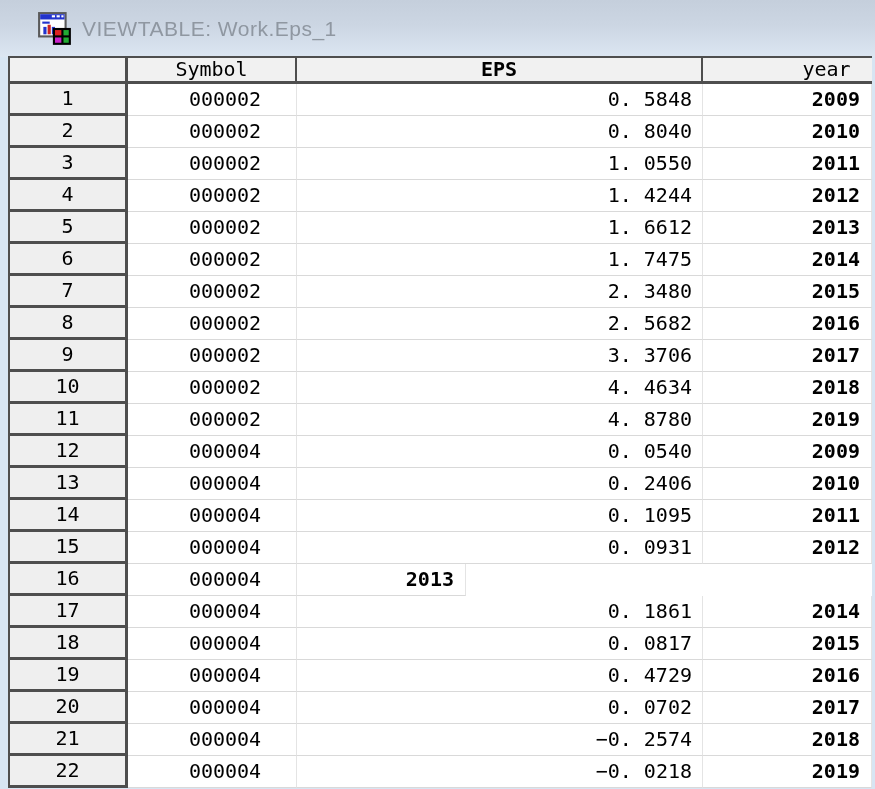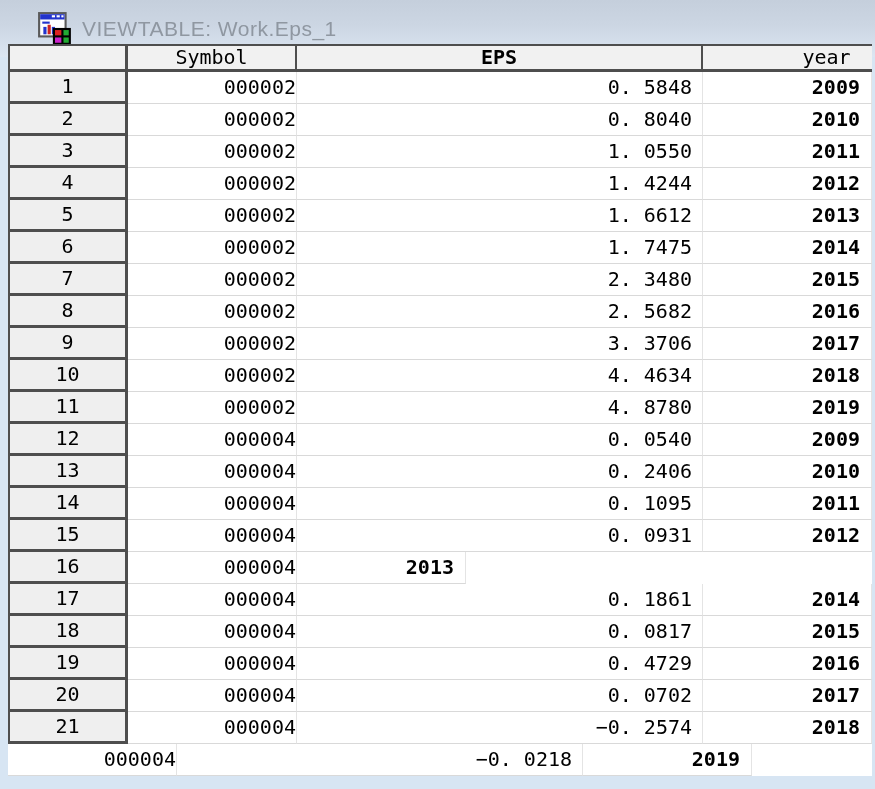--- a/index.html
+++ b/index.html
@@ -18,21 +18,21 @@
   }
   .title-icon { margin-left: 9px; width: 36px; height: 36px; display: inline-block; }
   .title-text {
     margin-left: 9px;
     font-family: "Liberation Sans", sans-serif;
     font-size: 21px; color: #8f97a1; letter-spacing: 0.5px;
   }
 
   
   .viewtable {
-    position: absolute; left: 8px; top: 44px; width: 864px; height: 732px;
+    position: absolute; left: 8px; top: 56px; width: 864px; height: 732px;
     background: #15803d; overflow: hidden;
   }
   .header-row {
     display: flex; height: 28px; box-sizing: border-box;
     background: #f1f1f1;
     border-top: 2px solid #4e4e4e;
     border-bottom: 3px solid #4e4e4e;
   }
   .hcell {
     box-sizing: border-box; flex: none;
@@ -46,21 +46,21 @@
 
   .row { display: flex; height: 32px; box-sizing: border-box; background: #fff; }
   .cell { box-sizing: border-box; flex: none; font-size: 20px; color: #000; }
   .c-rownum {
     width: 120px; background: #efefef; text-align: center; line-height: 28px;
     border-left: 2px solid #4e4e4e;
     border-right: 3px solid #4e4e4e;
     border-bottom: 3px solid #4e4e4e;
   }
   .c-symbol {
-    width: 169px; text-align: right; padding-left: 26px; line-height: 31px;
+    width: 169px; text-align: center; padding-left: 26px; line-height: 31px;
     border-right: 1px solid #e4e4e4; border-bottom: 1px solid #d9d9d9;
   }
   .c-eps {
     width: 406px; text-align: right; padding-right: 10px; line-height: 31px;
     border-right: 1px solid #e4e4e4; border-bottom: 1px solid #d9d9d9;
   }
   .c-year {
     width: 169px; text-align: right; padding-right: 11px; line-height: 31px;
     border-right: 1px solid #e4e4e4; border-bottom: 1px solid #d9d9d9; font-weight: bold;
   }
@@ -244,20 +244,21 @@
   </div>
 
   <div class="row">
     <div class="cell c-rownum">21</div>
     <div class="cell c-symbol">000004</div>
     <div class="cell c-eps">−0. 2574</div>
     <div class="cell c-year">2018</div>
   </div>
 
   <div class="row">
+    <div class="cell c-rownum">22</div>
     <div class="cell c-symbol">000004</div>
     <div class="cell c-eps">−0. 0218</div>
     <div class="cell c-year">2019</div>
   </div>
 </div>
   </div>
 
 </div>
 
 </body></html>

